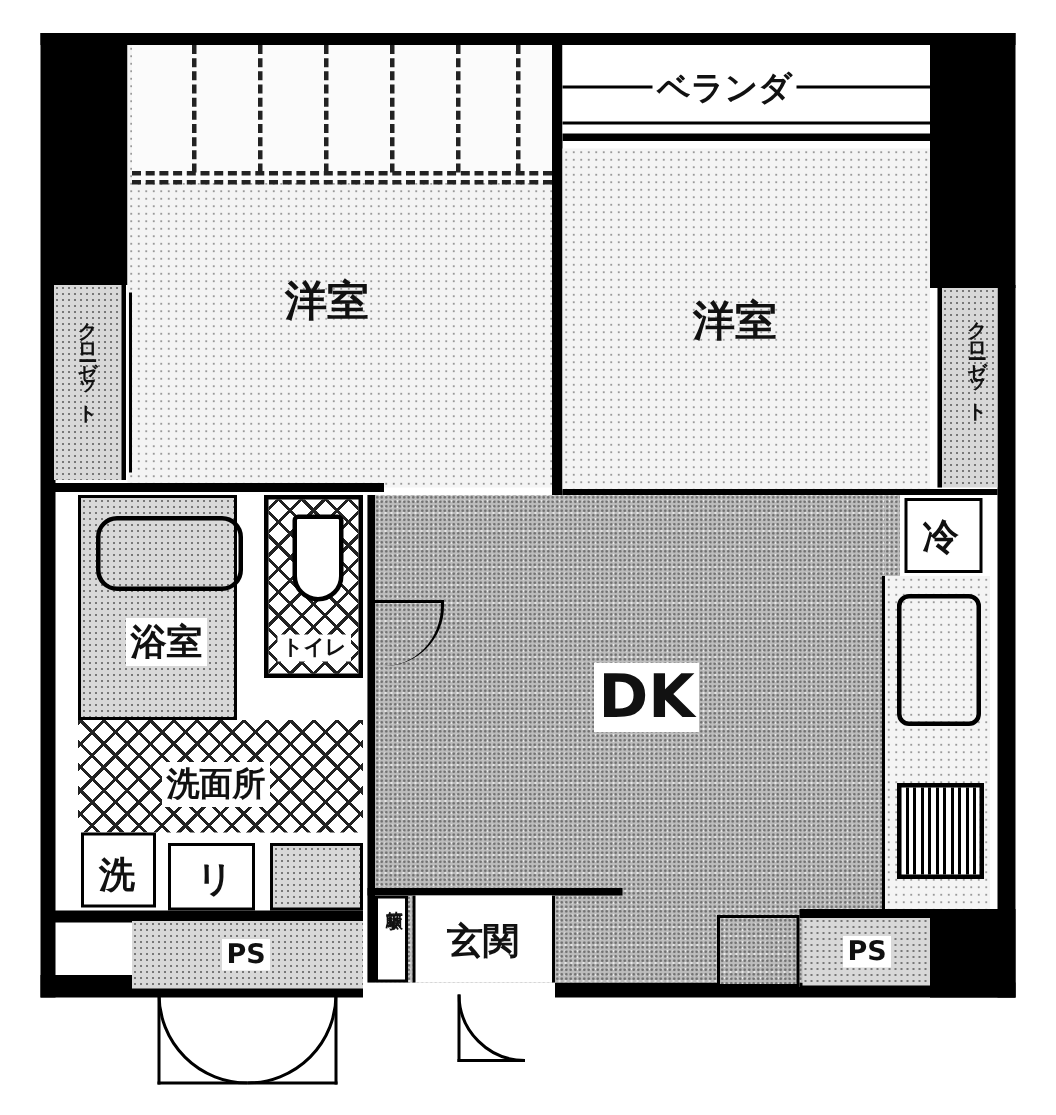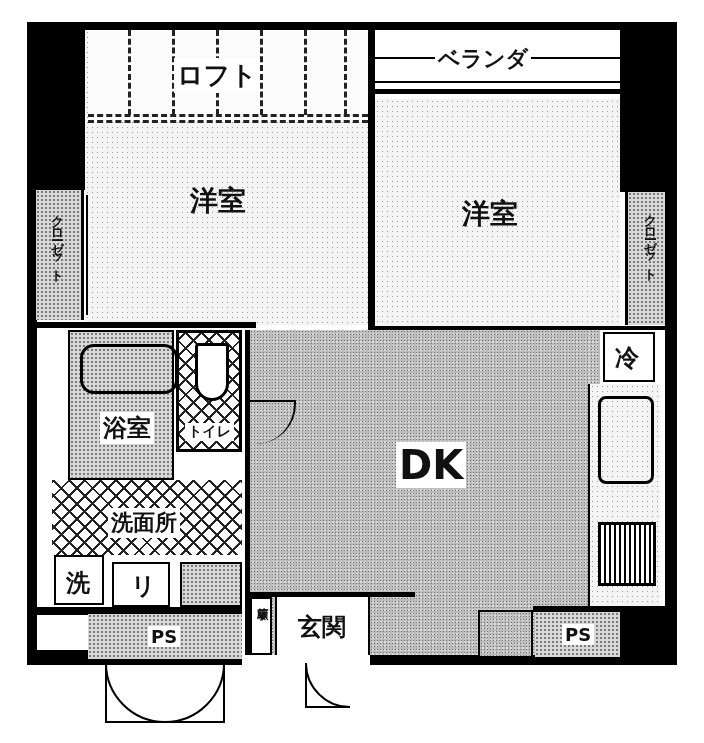--- a/index.html
+++ b/index.html
@@ -32,21 +32,20 @@
 <div class="abs dots" style="left:85px;top:30px;width:285px;height:295px;"></div>
 <div class="abs" style="left:88px;top:30px;width:280px;height:92px;background:#fbfbfb;">
   <div class="abs dash-v" style="left:40px;top:0;width:3px;height:85px;"></div>
   <div class="abs dash-v" style="left:84px;top:0;width:3px;height:85px;"></div>
   <div class="abs dash-v" style="left:128px;top:0;width:3px;height:85px;"></div>
   <div class="abs dash-v" style="left:172px;top:0;width:3px;height:85px;"></div>
   <div class="abs dash-v" style="left:216px;top:0;width:3px;height:85px;"></div>
   <div class="abs dash-v" style="left:256px;top:0;width:3px;height:85px;"></div>
   <div class="abs dash-h" style="left:0;top:84px;width:280px;height:3px;"></div>
   <div class="abs dash-h" style="left:0;top:90px;width:280px;height:3px;"></div>
-  <div class="abs label label-bg" style="left:86px;top:28px;font-size:26px;">ロフト</div>
 </div>
 <div class="abs label" style="left:190px;top:182px;font-size:28px;">洋室</div>
 
 <div class="abs speck" style="left:36px;top:190px;width:48px;height:130px;border-right:3px solid #000;"></div>
 <div class="abs label vert" style="left:48px;top:206px;font-size:13px;">クローゼット</div>
 <div class="abs" style="left:86px;top:195px;width:10px;height:120px;border-left:2px solid #000;"></div>
 
 <div class="abs wall" style="left:368px;top:28px;width:7px;height:302px;"></div>
 
 <div class="abs" style="left:375px;top:30px;width:245px;height:64px;background:#fff;border-bottom:5px solid #000;">
@@ -57,21 +56,21 @@
 
 <div class="abs dots" style="left:375px;top:99px;width:245px;height:228px;"></div>
 <div class="abs label" style="left:462px;top:195px;font-size:28px;">洋室</div>
 
 <div class="abs speck" style="left:625px;top:192px;width:40px;height:133px;border-left:3px solid #000;"></div>
 <div class="abs label vert" style="left:641px;top:205px;font-size:13px;">クローゼット</div>
 
 <div class="abs wall" style="left:36px;top:322px;width:220px;height:6px;"></div>
 <div class="abs wall" style="left:375px;top:326px;width:290px;height:4px;"></div>
 
-<div class="abs speck" style="left:68px;top:330px;width:106px;height:150px;border:2px solid #000;">
+<div class="abs speck" style="left:52px;top:330px;width:106px;height:150px;border:2px solid #000;">
   <div class="abs" style="left:10px;top:12px;width:98px;height:50px;border:3px solid #000;border-radius:14px;"></div>
   <div class="abs label label-bg" style="left:30px;top:80px;font-size:24px;">浴室</div>
 </div>
 
 <div class="abs tile" style="left:176px;top:330px;width:66px;height:122px;border:3px solid #000;">
   <div class="abs" style="left:16px;top:10px;width:34px;height:58px;border:3px solid #000;border-radius:4px 4px 18px 18px;background:#fff;"></div>
   <div class="abs label label-bg" style="left:6px;top:90px;font-size:14px;">トイレ</div>
 </div>
 
 <div class="abs tile" style="left:52px;top:480px;width:190px;height:75px;"></div>

